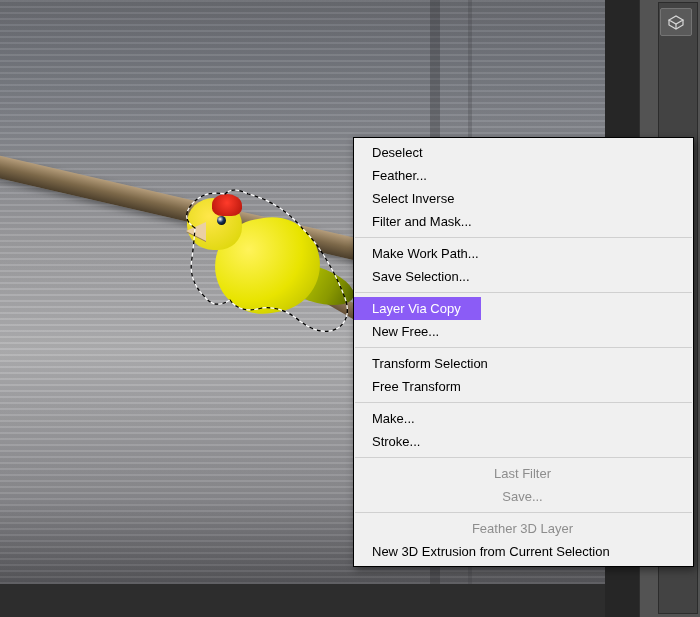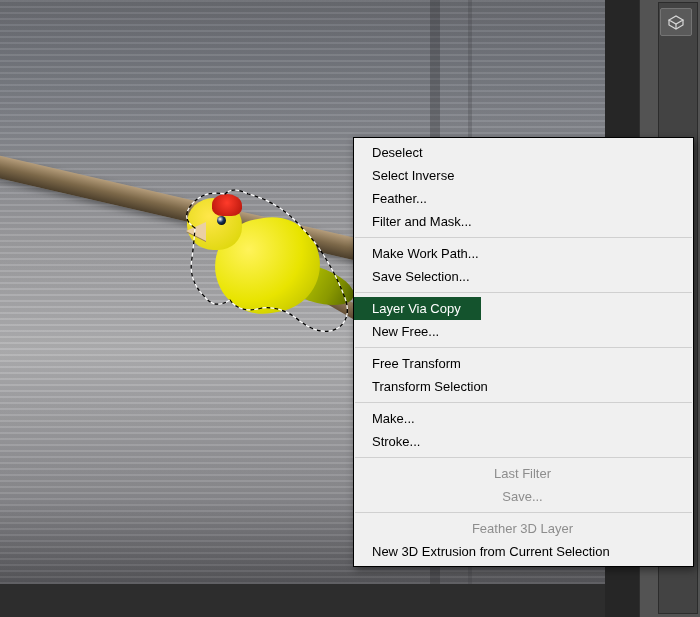--- a/index.html
+++ b/index.html
@@ -22,21 +22,21 @@
   .dockcol{position:absolute;right:0;top:0;width:60px;height:617px;background:#535353;border-left:1px solid #2f2f2f;}
   .dockinner{position:absolute;right:2px;top:2px;width:38px;height:610px;background:#434343;border:1px solid #2c2c2c;}
   .dockbtn{position:absolute;right:8px;top:8px;width:30px;height:26px;background:#5a5a5a;border:1px solid #747474;border-radius:2px;display:flex;align-items:center;justify-content:center;}
   .dockbtn svg{display:block;}
   .darkgap{position:absolute;left:605px;top:0;width:35px;height:617px;background:#262626;}
   .bottombar{position:absolute;left:0;top:584px;width:605px;height:33px;background:#2d2d2d;}
   
   .ctx{position:absolute;left:353px;top:137px;width:339px;background:#f0f0f0;border:1px solid #000000;box-shadow:2px 3px 8px rgba(0,0,0,.45);padding:3px 0 3px 0;font-size:13px;color:#000;}
   .mi{padding:3px 20px 3px 18px;white-space:nowrap;cursor:default;line-height:17px;}
   .mi.disabled{color:#8d8d8d;text-align:center;}
-  .mi.sel{background:#14532d;color:#fff;}
+  .mi.sel{background:#8b5cf6;color:#fff;}
   .sep{margin:4px 1px;border-top:1px solid #d0d0d0;}
 </style>
 </head>
 <body>
 
 <div class="workspace">
 
   <div class="canvas">
     <div class="blinds"></div>
     <div class="vlineA"></div>
@@ -69,33 +69,33 @@
           <path d="M3 6 L10 2 L17 6 L10 10 Z"></path>
           <path d="M3 6 L3 11 L10 15 L17 11 L17 6"></path>
           <path d="M10 10 L10 15"></path>
         </g>
       </svg>
     </div>
   </div>
 
   <div class="ctx" id="ctx">
       <div class="mi">Deselect</div>
+      <div class="mi">Feather...</div>
       <div class="mi">Select Inverse</div>
-      <div class="mi">Feather...</div>
       <div class="mi">Filter and Mask...</div>
       <div class="sep"></div>
       <div class="mi">Make Work Path...</div>
       <div class="mi">Save Selection...</div>
       <div class="sep"></div>
       <div class="mi sel">Layer Via Copy</div>
       <div class="mi">Layer Via Cut</div>
       <div class="mi">New Free...</div>
       <div class="sep"></div>
+      <div class="mi">Transform Selection</div>
       <div class="mi">Free Transform</div>
-      <div class="mi">Transform Selection</div>
       <div class="sep"></div>
       <div class="mi">Make...</div>
       <div class="mi">Stroke...</div>
       <div class="sep"></div>
       <div class="mi disabled">Last Filter</div>
       <div class="mi disabled">Save...</div>
       <div class="sep"></div>
       <div class="mi disabled">Feather 3D Layer</div>
       <div class="mi">New 3D Extrusion from Current Selection</div>
     </div>

